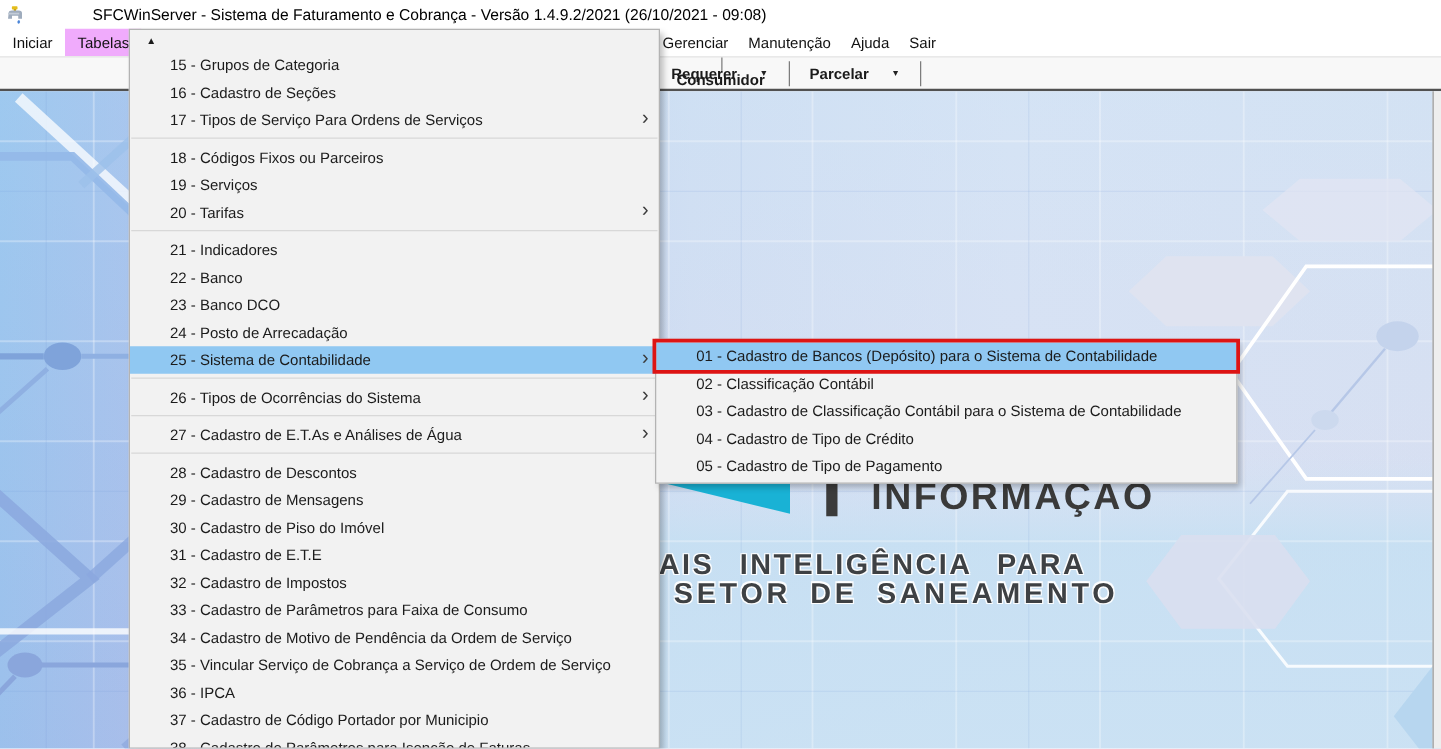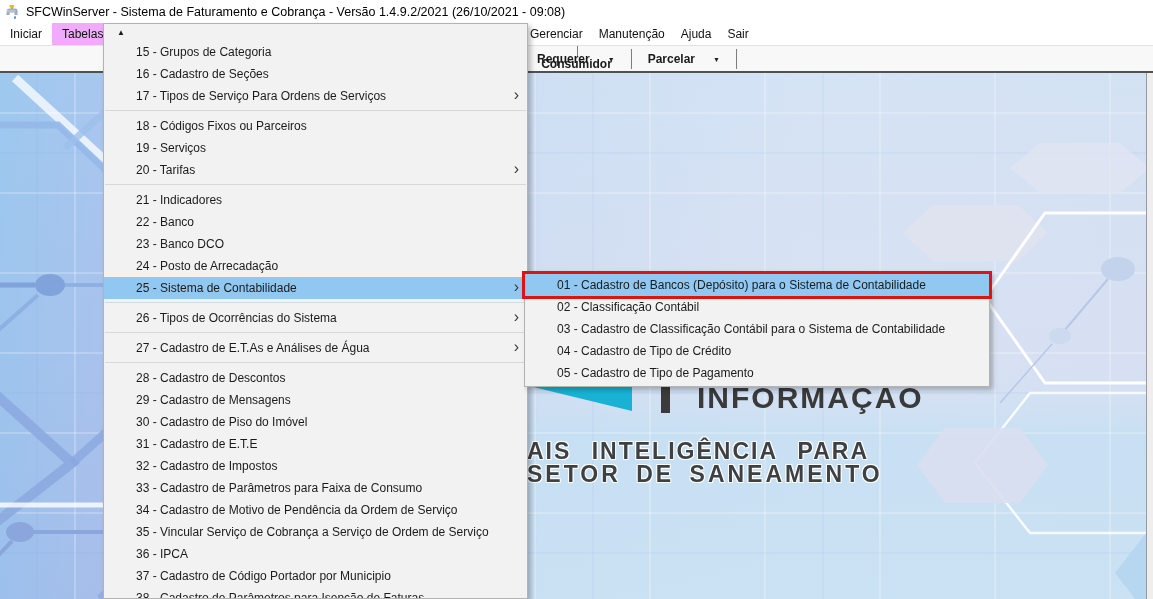--- a/index.html
+++ b/index.html
@@ -3,21 +3,21 @@
 <meta charset="utf-8">
 <style>
   * { margin:0; padding:0; box-sizing:border-box; }
   html,body { width:1153px; height:599px; overflow:hidden; }
   #screen {
     position:relative; width:1153px; height:599px; overflow:hidden;
     font-family:"Liberation Sans", sans-serif; background:#ffffff;
   }
   
   .titlebar { position:absolute; left:0; top:0; width:1153px; height:23px;
-    background:#ffffff; display:flex; align-items:center; padding-left:4px; }
+    background:#ffffff; display:flex; align-items:center; padding-left:4px;gap:48px; }
   .titlebar .app-icon { width:16px; height:16px; margin-right:6px; flex:0 0 auto; }
   .titlebar .title-text { font-size:12.5px; color:#000; white-space:nowrap; }
   
   .menubar { position:absolute; left:0; top:23px; width:1153px; height:22px;
     background:#ffffff; display:flex; align-items:stretch; font-size:12px; color:#111; }
   .menubar .mitem { padding:0 10px; display:flex; align-items:center; cursor:default; }
   .menubar .mitem.active { background:#f0abfc; }
   .menubar-right { position:absolute; left:522px; top:0; height:22px; display:flex; }
   .menubar-right .mitem { padding:0 8px; }
   
@@ -38,21 +38,21 @@
   .main svg { position:absolute; left:0; top:0; }
   .right-strip { position:absolute; left:1146px; top:73px; width:7px; height:526px;
     background:#eeeeee; border-left:1px solid #9a9a9a; }
   
   .brand-informacao { position:absolute; left:697px; top:381px; z-index:1;
     font-size:30px; font-weight:bold; letter-spacing:2px; color:#3a3a3a; white-space:nowrap; }
   .brand-line { position:absolute; z-index:1; font-weight:bold; color:#3e4144; white-space:nowrap;
     text-shadow:1px 1px 0 rgba(255,255,255,.9), -1px -1px 0 rgba(255,255,255,.9),
                 1px -1px 0 rgba(255,255,255,.9), -1px 1px 0 rgba(255,255,255,.9); }
   .brand-line1 { left:527px; top:438px; font-size:23px; letter-spacing:2px; word-spacing:12px; }
-  .brand-line2 { left:527px; top:461px; font-size:23px; letter-spacing:3px; word-spacing:6px; }
+  .brand-line2 { left:539px; top:461px; font-size:23px; letter-spacing:3px; word-spacing:6px; }
   
   .menu-panel { position:absolute; background:#f2f2f2; border:1px solid #b3b3b3;
     box-shadow:3px 3px 5px rgba(0,0,0,.25); }
   #tabelas-menu { left:103px; top:23px; width:425px; height:576px; overflow:hidden; z-index:20; }
   #contabilidade-submenu { left:524px; top:271px; width:466px; z-index:30; padding:2px 0; }
   .scroll-row { height:17px; line-height:17px; padding-left:13px; font-size:8px; color:#1a1a1a; }
   .menu-item { height:22px; line-height:22px; padding:0 10px 0 32px; font-size:12px;
     color:#1b1b1b; display:flex; white-space:nowrap; position:relative; cursor:default; }
   .mi-label { flex:1 1 auto; overflow:hidden; }
   .mi-arrow { flex:0 0 auto; font-size:16px; line-height:20px; color:#3c3c3c; margin-right:-2px; }

